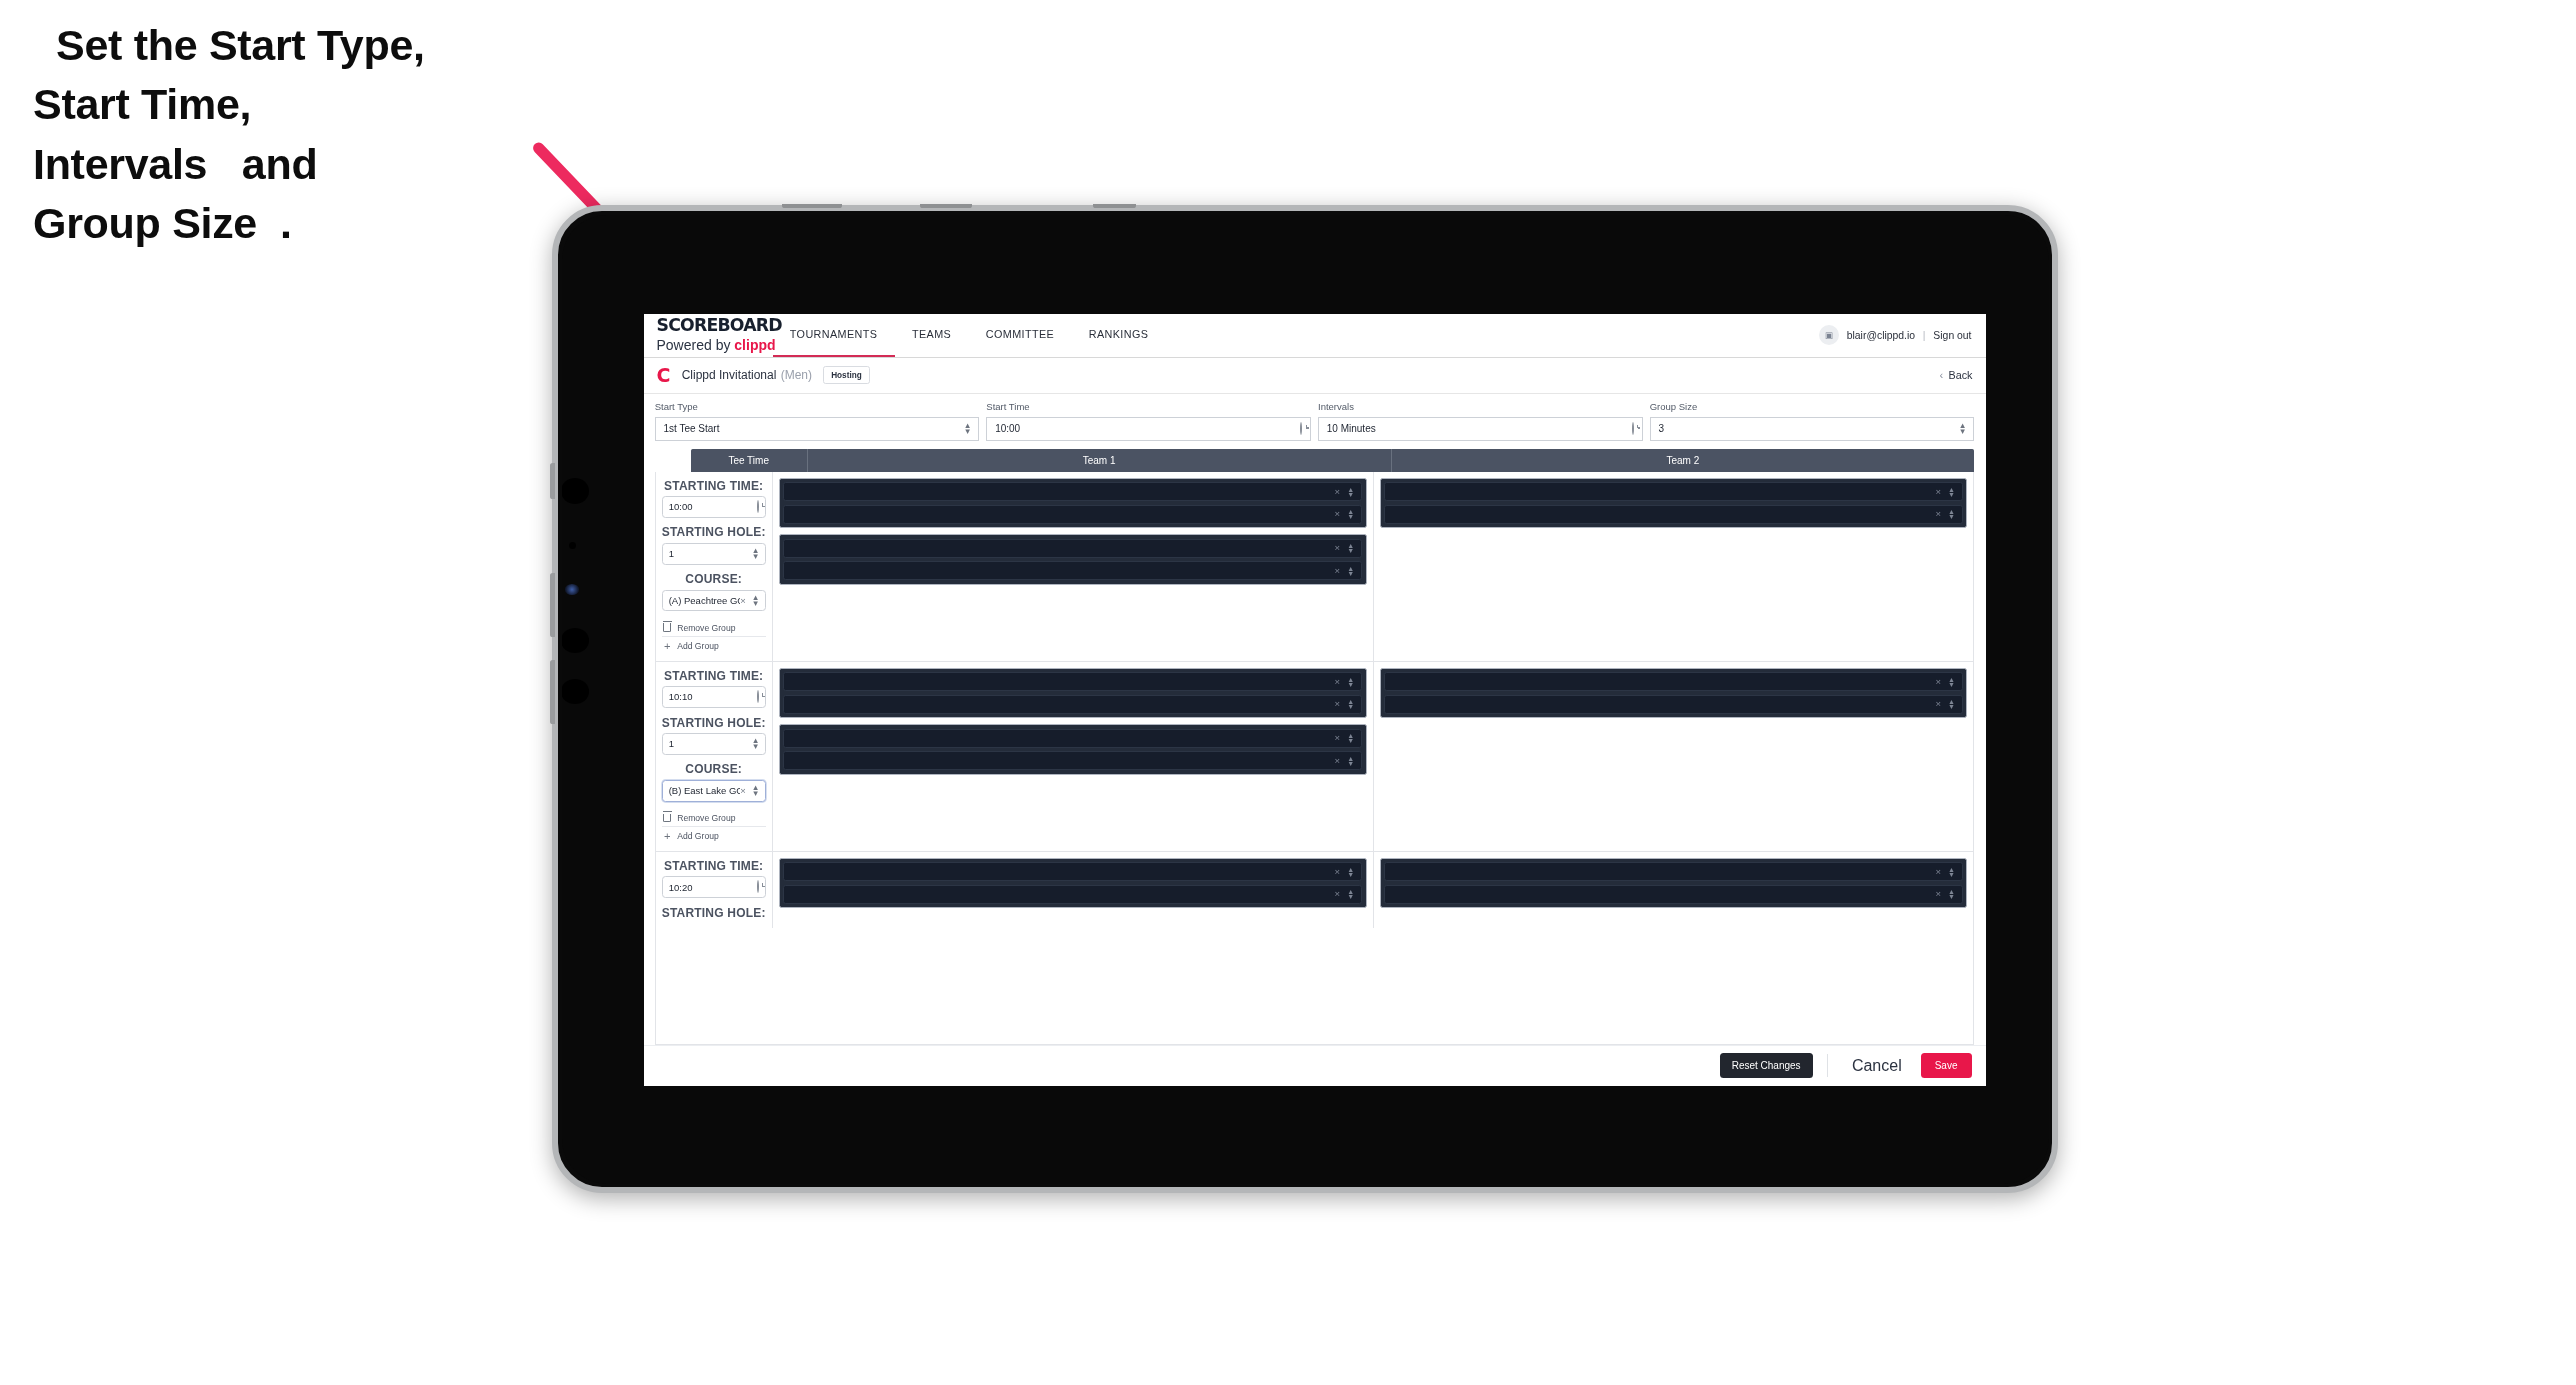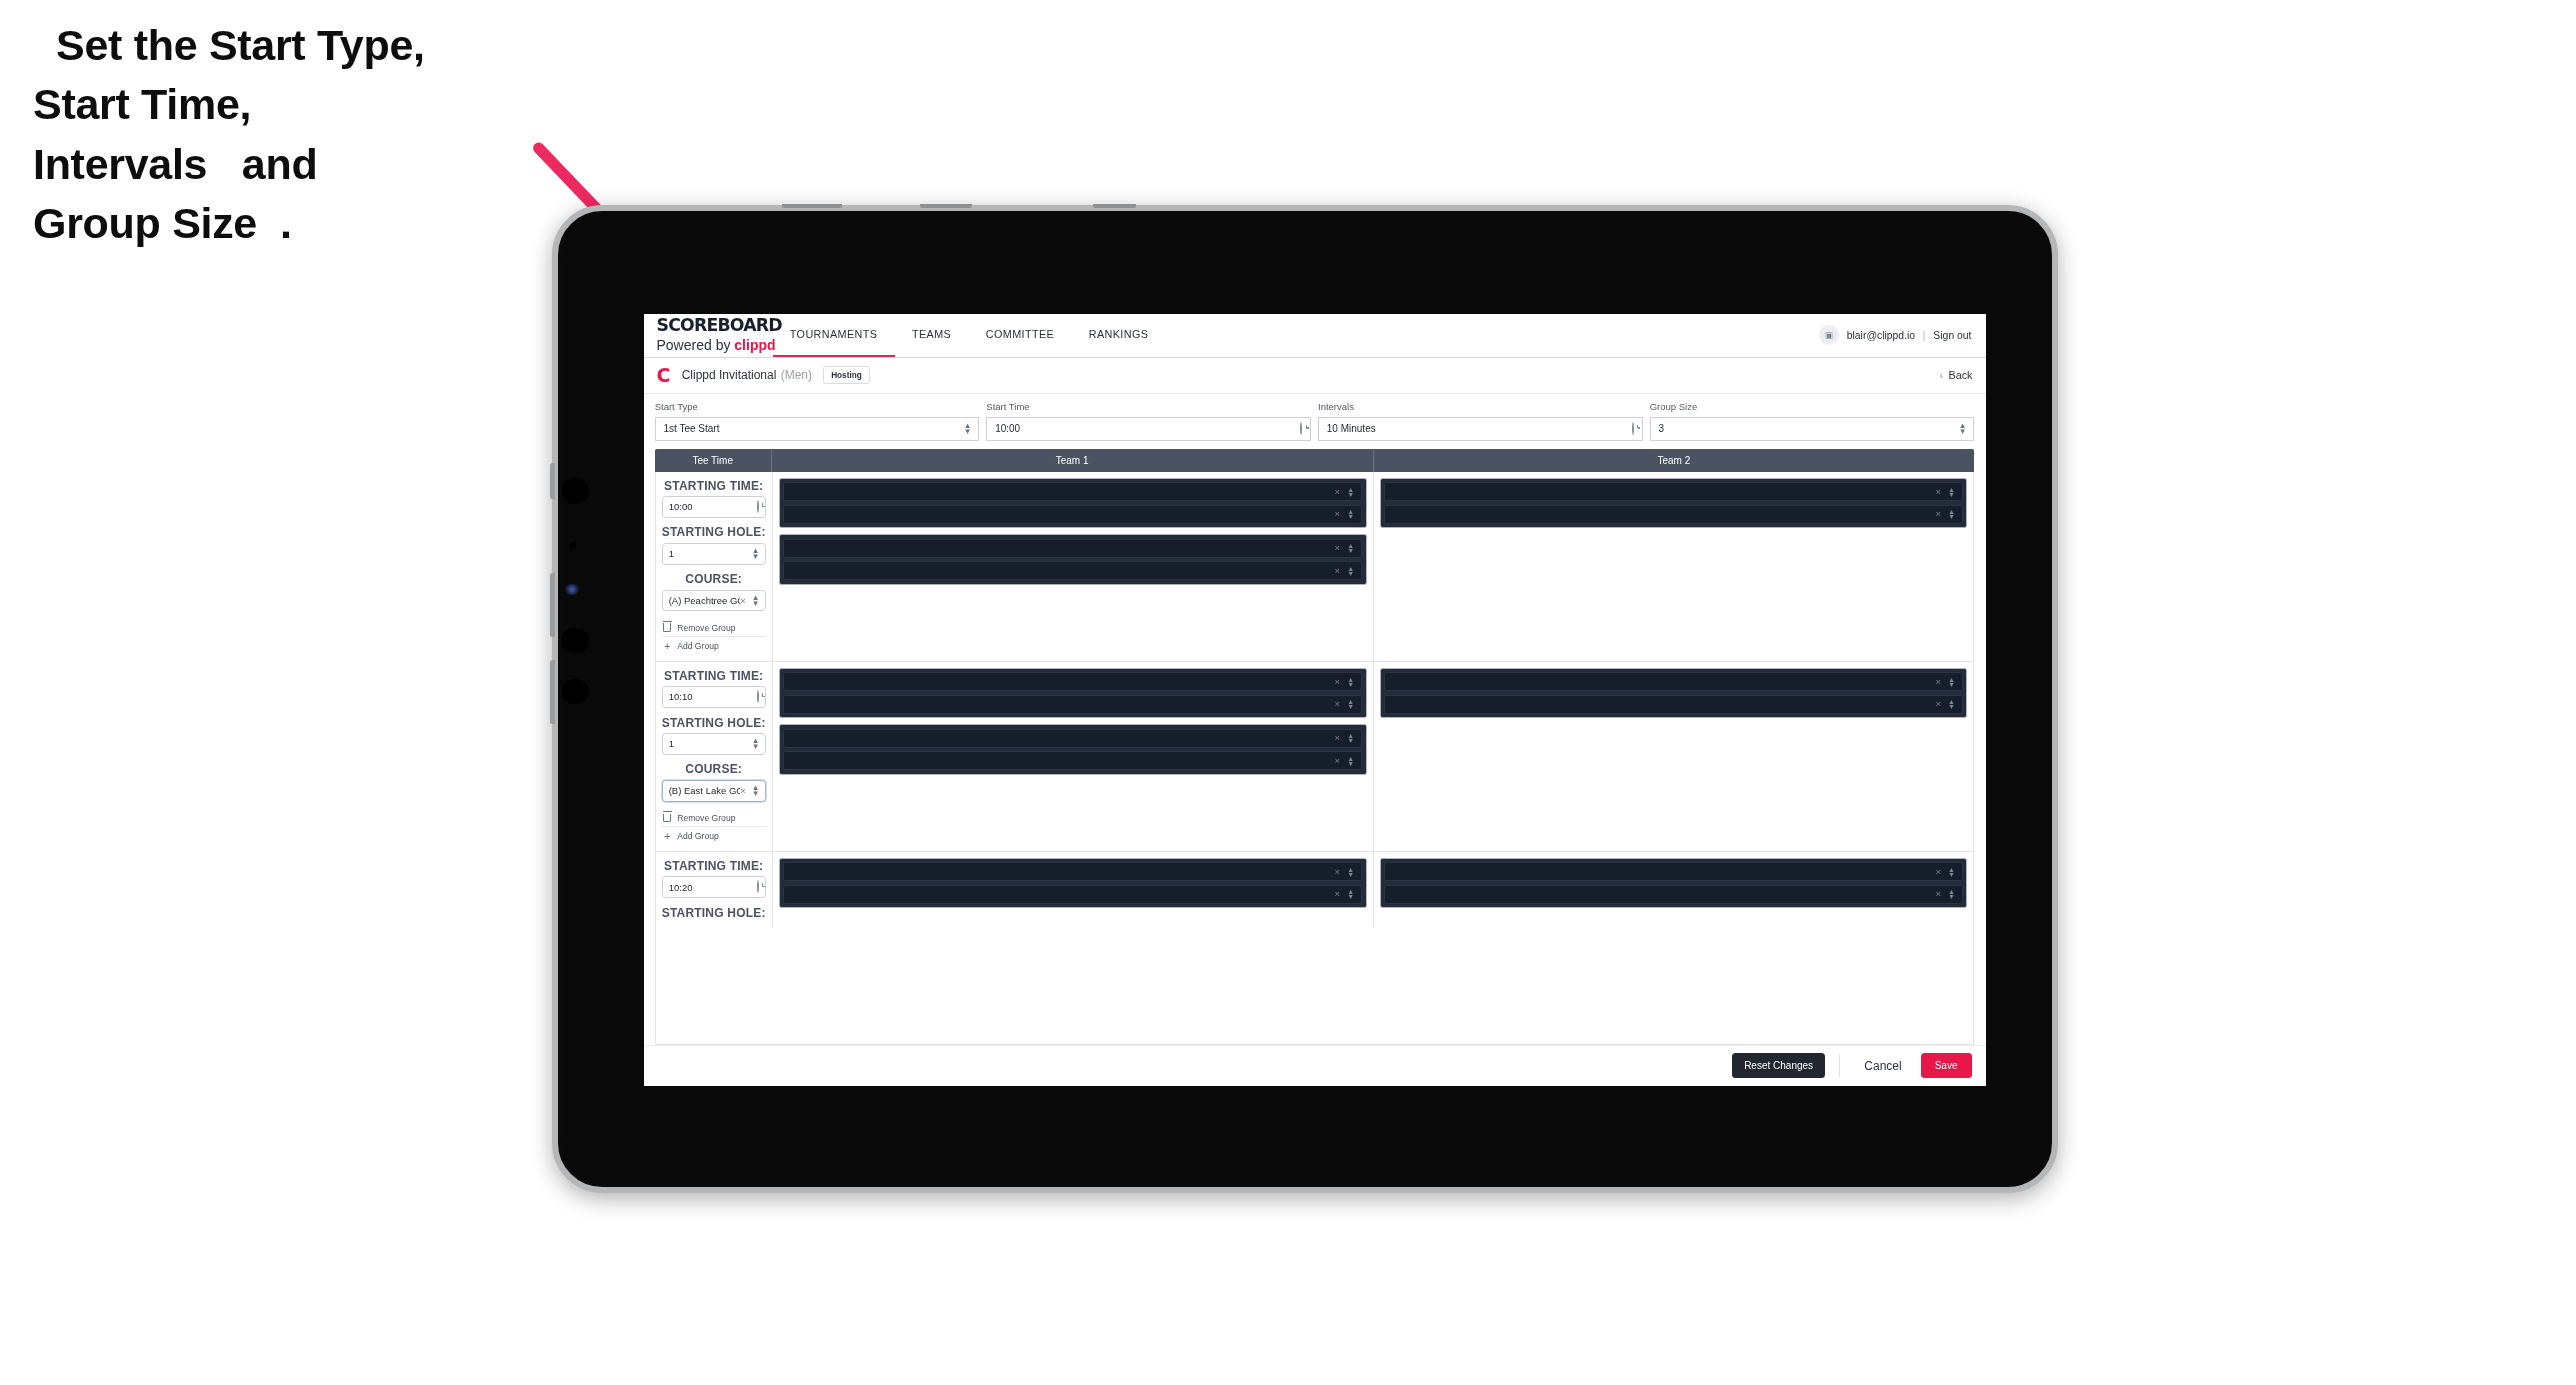--- a/index.html
+++ b/index.html
@@ -251,20 +251,21 @@
   
   .tablewrap { flex: 1; display: flex; flex-direction: column; min-height: 0; padding: 0 11.2px; }
 
   .thead {
     display: flex;
     background: #4b5363;
     color: #ffffff;
     height: 22.4px;
     flex: none;
     border-radius: 1.7px 1.7px 0 0;
+    margin-left: 36px;
   }
   .th {
     display: flex; align-items: center; justify-content: center;
     font-size: 10px;
     border-right: 0.9px solid #69717f;
   }
   .th:last-child { border-right: none; }
   .th.teetime { width: 117px; flex: none; }
   .th.team { flex: 1; }
 
@@ -379,21 +380,21 @@
   }
   .btn-reset {
     background: #22262e; color: #fff;
     font-size: 10px;
     padding: 7px 12px;
     border-radius: 3.5px;
     cursor: pointer;
   }
   .vdiv { width: 0.9px; height: 22.4px; background: #dfe2e6; margin: 0 14px; }
   .btn-cancel {
-    font-size: 12px; color: #2b3240;
+    font-size: 16px; color: #2b3240;
     padding: 7px 10.4px; cursor: pointer;
   }
   .btn-save {
     background: #e8174a; color: #fff;
     font-size: 10px;
     padding: 7px 14px;
     border-radius: 3.5px;
     margin-left: 8.6px;
     cursor: pointer;
   }

